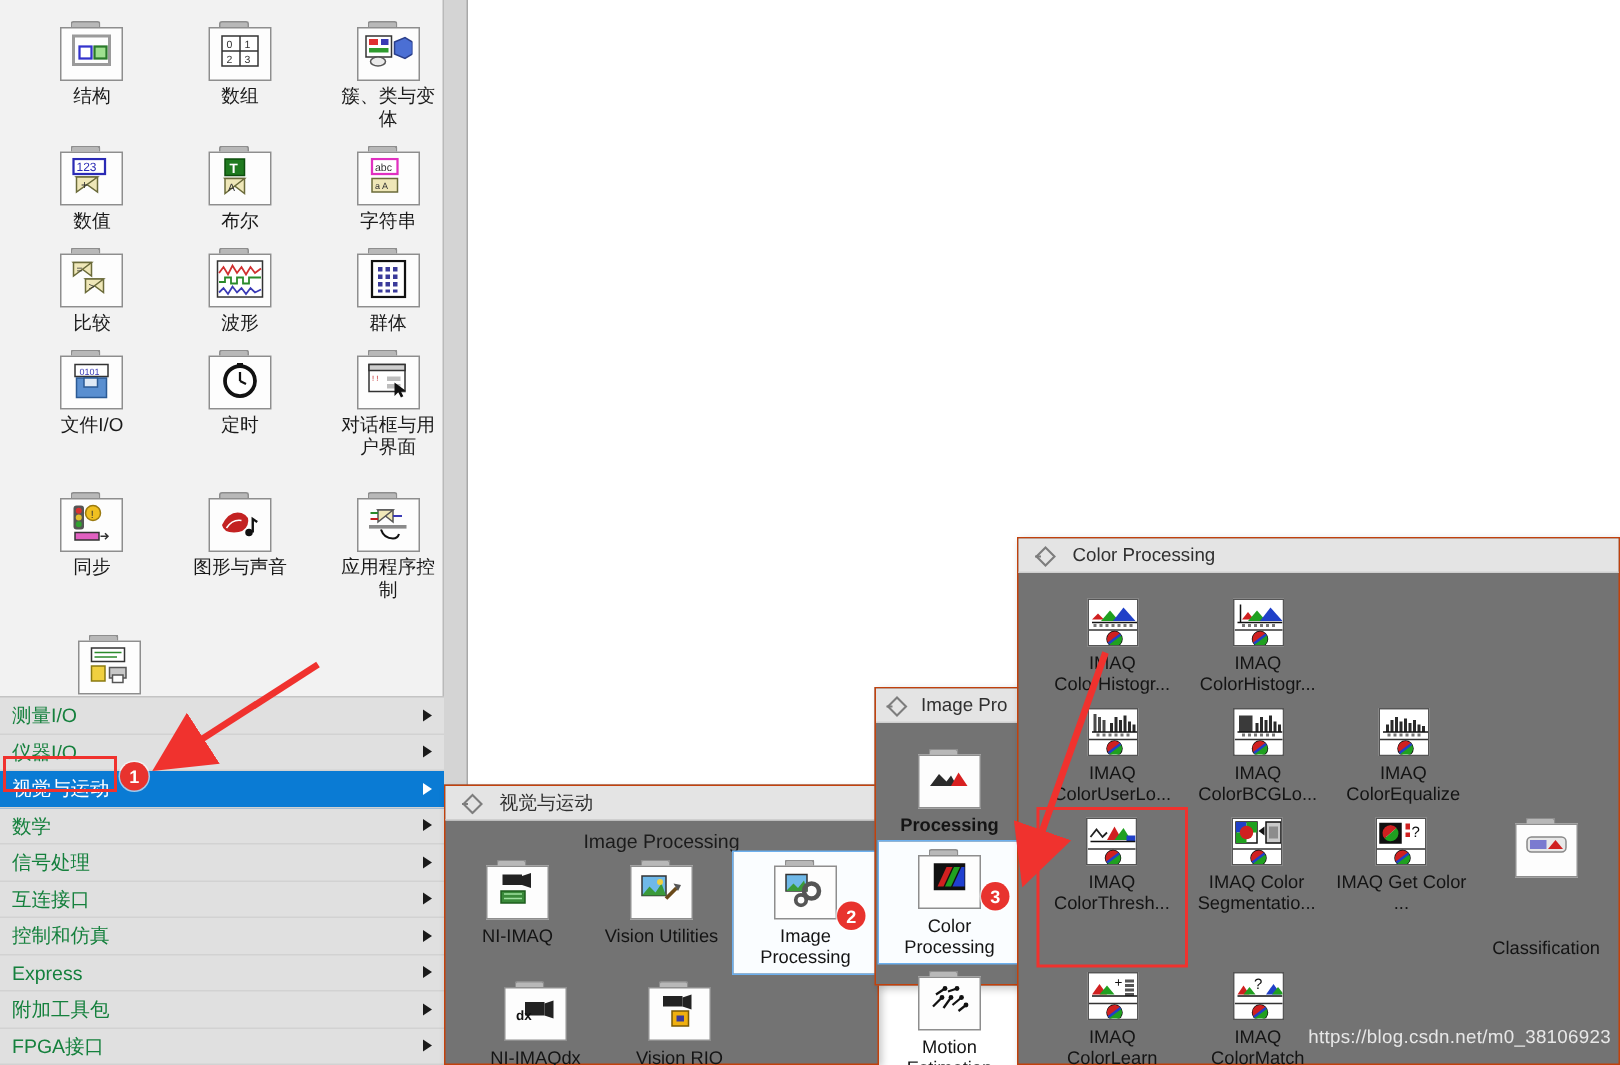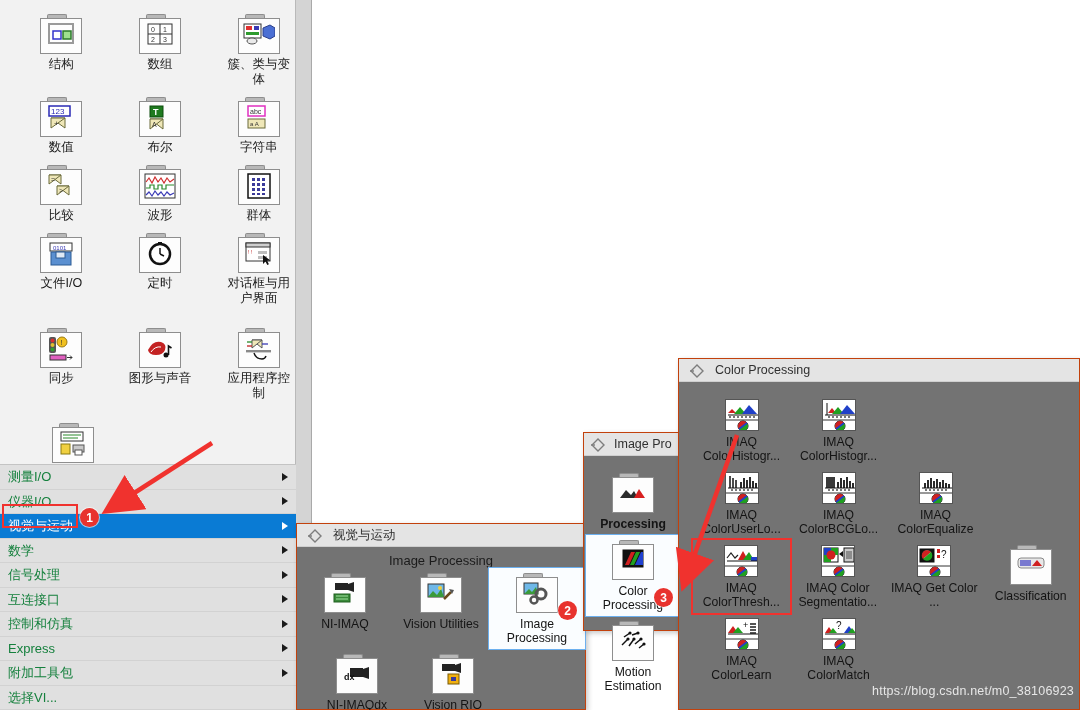--- a/index.html
+++ b/index.html
@@ -489,21 +489,21 @@
     <div class="menu-list" id="menu-list">
         <div class="menu-item"><span>测量I/O</span><span class="arrow"></span></div>
         <div class="menu-item"><span>仪器I/O</span><span class="arrow"></span></div>
         <div class="menu-item selected"><span>视觉与运动</span><span class="arrow"></span></div>
         <div class="menu-item"><span>数学</span><span class="arrow"></span></div>
         <div class="menu-item"><span>信号处理</span><span class="arrow"></span></div>
         <div class="menu-item"><span>互连接口</span><span class="arrow"></span></div>
         <div class="menu-item"><span>控制和仿真</span><span class="arrow"></span></div>
         <div class="menu-item"><span>Express</span><span class="arrow"></span></div>
         <div class="menu-item"><span>附加工具包</span><span class="arrow"></span></div>
-        <div class="menu-item"><span>选择VI...</span></div>
+        <div class="menu-item"><span>FPGA接口</span><span class="arrow"></span></div>
       </div>
   </div>
 
   <div class="palette-scroll"></div>
 
   <div class="subpalette" style="left:296px; top:523px; width:290px; height:187px;">
     <div class="sp-title">
       <span class="pin-icon">
         <svg width="16" height="15" viewBox="0 0 16 15">
           <path d="M2 8 L8 2 L14 8 L8 14 Z" fill="none" stroke="#7d7d7d" stroke-width="1.4"></path>
@@ -597,21 +597,21 @@
                 <rect x="13" y="15" width="5" height="4" fill="#3a3a9a"></rect>
               </svg>
             </div>
           </div>
           <div class="cap">Vision RIO</div>
         </div>
       </div>
     </div>
   </div>
 
-  <div class="subpalette" style="left:583px; top:432px; width:100px; height:199px;">
+  <div class="subpalette" style="left:583px; top:458px; width:100px; height:199px;">
     <div class="sp-title" style="padding-left:30px;">
       <span class="pin-icon" style="left:6px;">
         <svg width="16" height="15" viewBox="0 0 16 15">
           <path d="M2 8 L8 2 L14 8 L8 14 Z" fill="none" stroke="#7d7d7d" stroke-width="1.4"></path>
           <line x1="1" y1="8" x2="5" y2="8" stroke="#7d7d7d" stroke-width="1.4"></line>
         </svg>
       </span>
       <span>Image Pro</span>
     </div>
     <div class="sp-body" style="padding-top:12px;">
@@ -923,21 +923,21 @@
                 <circle cx="6" cy="5" r="5" fill="#fff" stroke="#111"></circle>
                 <path d="M2 8 a5 5 0 0 1 8 -6 z" fill="#d02020"></path>
                 <path d="M10 2 a5 5 0 0 1 -8 6 z" fill="#20a020"></path>
                 <path d="M2 8 l8 -6" stroke="#2040c8" stroke-width="1.6"></path>
               </g>
             </svg>
           </div>
           <div class="cap">IMAQ Get Color ...</div>
         </div>
 
-        <div class="sp-cell" style="width:97px;">
+        <div class="sp-cell" style="width:97px;gap:36px;">
           <div class="folder">
             <div class="tab"></div>
               <div class="body"></div>
             <div class="glyph">
               <svg width="30" height="20" viewBox="0 0 30 20">
                 <rect x="2" y="5" width="26" height="10" rx="3" fill="#e8e8e8" stroke="#888"></rect>
                 <rect x="4" y="7" width="11" height="6" fill="#7a7ad0"></rect>
                 <path d="M16 13 l5 -6 l5 6z" fill="#d02020"></path>
               </svg>
             </div>

